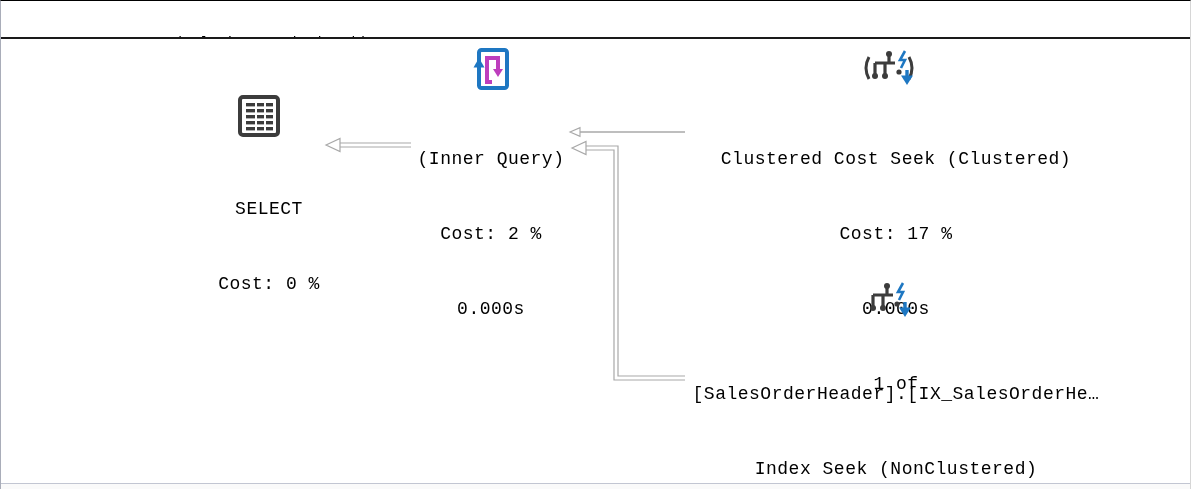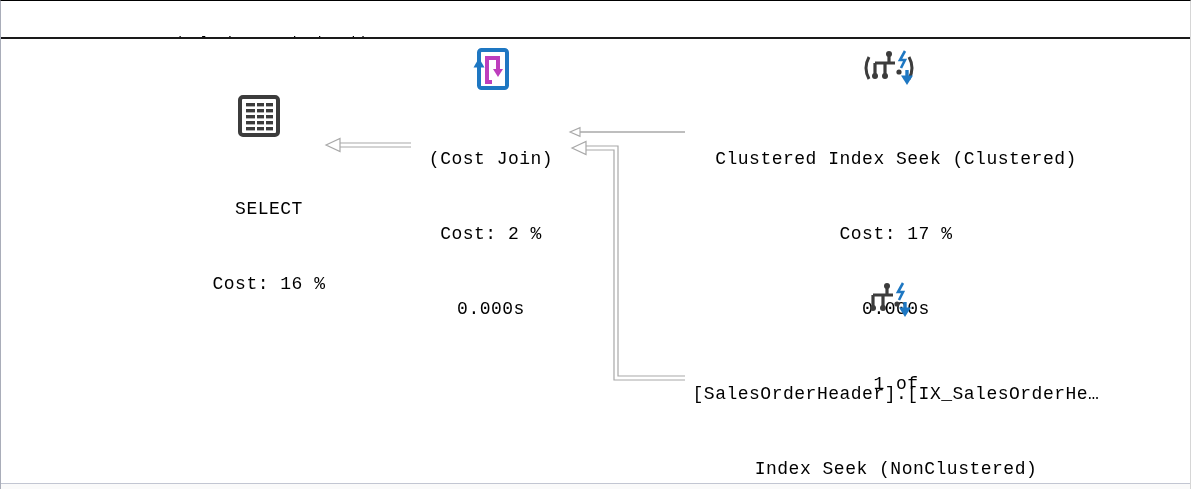--- a/index.html
+++ b/index.html
@@ -107,36 +107,36 @@
               <rect x="20" y="27" width="7" height="3.4"></rect>
               <rect x="29" y="27" width="7" height="3.4"></rect>
             <rect x="9" y="33" width="9" height="3.4"></rect>
               <rect x="20" y="33" width="7" height="3.4"></rect>
               <rect x="29" y="33" width="7" height="3.4"></rect>
           </g>
         </svg>
       </div>
       <div class="node-text" style="left:168px; top:106px; width:200px;">
         <div>SELECT</div>
-        <div>Cost: 16 %</div>
+        <div>Cost: 0 %</div>
       </div>
     </div>
 
     <div class="node">
       <div class="icon-box" style="left:467px; top:5px;">
         <svg width="46" height="46" viewBox="0 0 46 46">
           <rect x="11" y="4" width="28" height="38" rx="2.5" fill="#ffffff" stroke="#1e77c2" stroke-width="4"></rect>
           <path d="M24 36 H19 V12 H30 V24" fill="none" stroke="#bd3ebd" stroke-width="4"></path>
           <polygon points="30,31 25,23 35,23" fill="#bd3ebd"></polygon>
           <line x1="11" y1="38" x2="11" y2="21" stroke="#1e77c2" stroke-width="4"></line>
           <polygon points="11,12 5.5,21.5 16.5,21.5" fill="#1e77c2"></polygon>
         </svg>
       </div>
       <div class="node-text" style="left:380px; top:56px; width:220px;">
-        <div>(Cost Join)</div>
+        <div>(Inner Query)</div>
         <div>Cost: 2 %</div>
         <div>0.000s</div>
         
       </div>
     </div>
 
     <div class="node">
       <div class="icon-box" style="left:860px; top:4px;">
         <svg width="64" height="50" viewBox="0 0 64 50">
           <path d="M8 12 Q2 23 8 34" fill="none" stroke="#3c3c3c" stroke-width="3"></path>
@@ -145,21 +145,21 @@
           <path d="M28 9 V18 M14 18 H34 M14 18 V29 M24 18 V29" fill="none" stroke="#3c3c3c" stroke-width="3.2"></path>
           <circle cx="14" cy="31" r="3" fill="#3c3c3c"></circle>
           <circle cx="24" cy="31" r="3" fill="#3c3c3c"></circle>
           <path d="M44 6 L39 15 L44 15 L40 23" fill="none" stroke="#1e77c2" stroke-width="2.6"></path>
           <circle cx="38" cy="27" r="2.6" fill="#3c3c3c"></circle>
           <line x1="46" y1="25" x2="46" y2="31" stroke="#1e77c2" stroke-width="3.4"></line>
           <polygon points="46,40 40,30.5 52,30.5" fill="#1e77c2"></polygon>
         </svg>
       </div>
       <div class="node-text" style="left:655px; top:56px; width:480px;">
-        <div>Clustered Index Seek (Clustered)</div>
+        <div>Clustered Cost Seek (Clustered)</div>
         <div>Cost: 17 %</div>
         <div>0.000s</div>
         <div>1 of</div>
         
       </div>
     </div>
 
     <div class="node">
       <div class="icon-box" style="left:866px; top:236px;">
         <svg width="56" height="50" viewBox="0 0 56 50">

